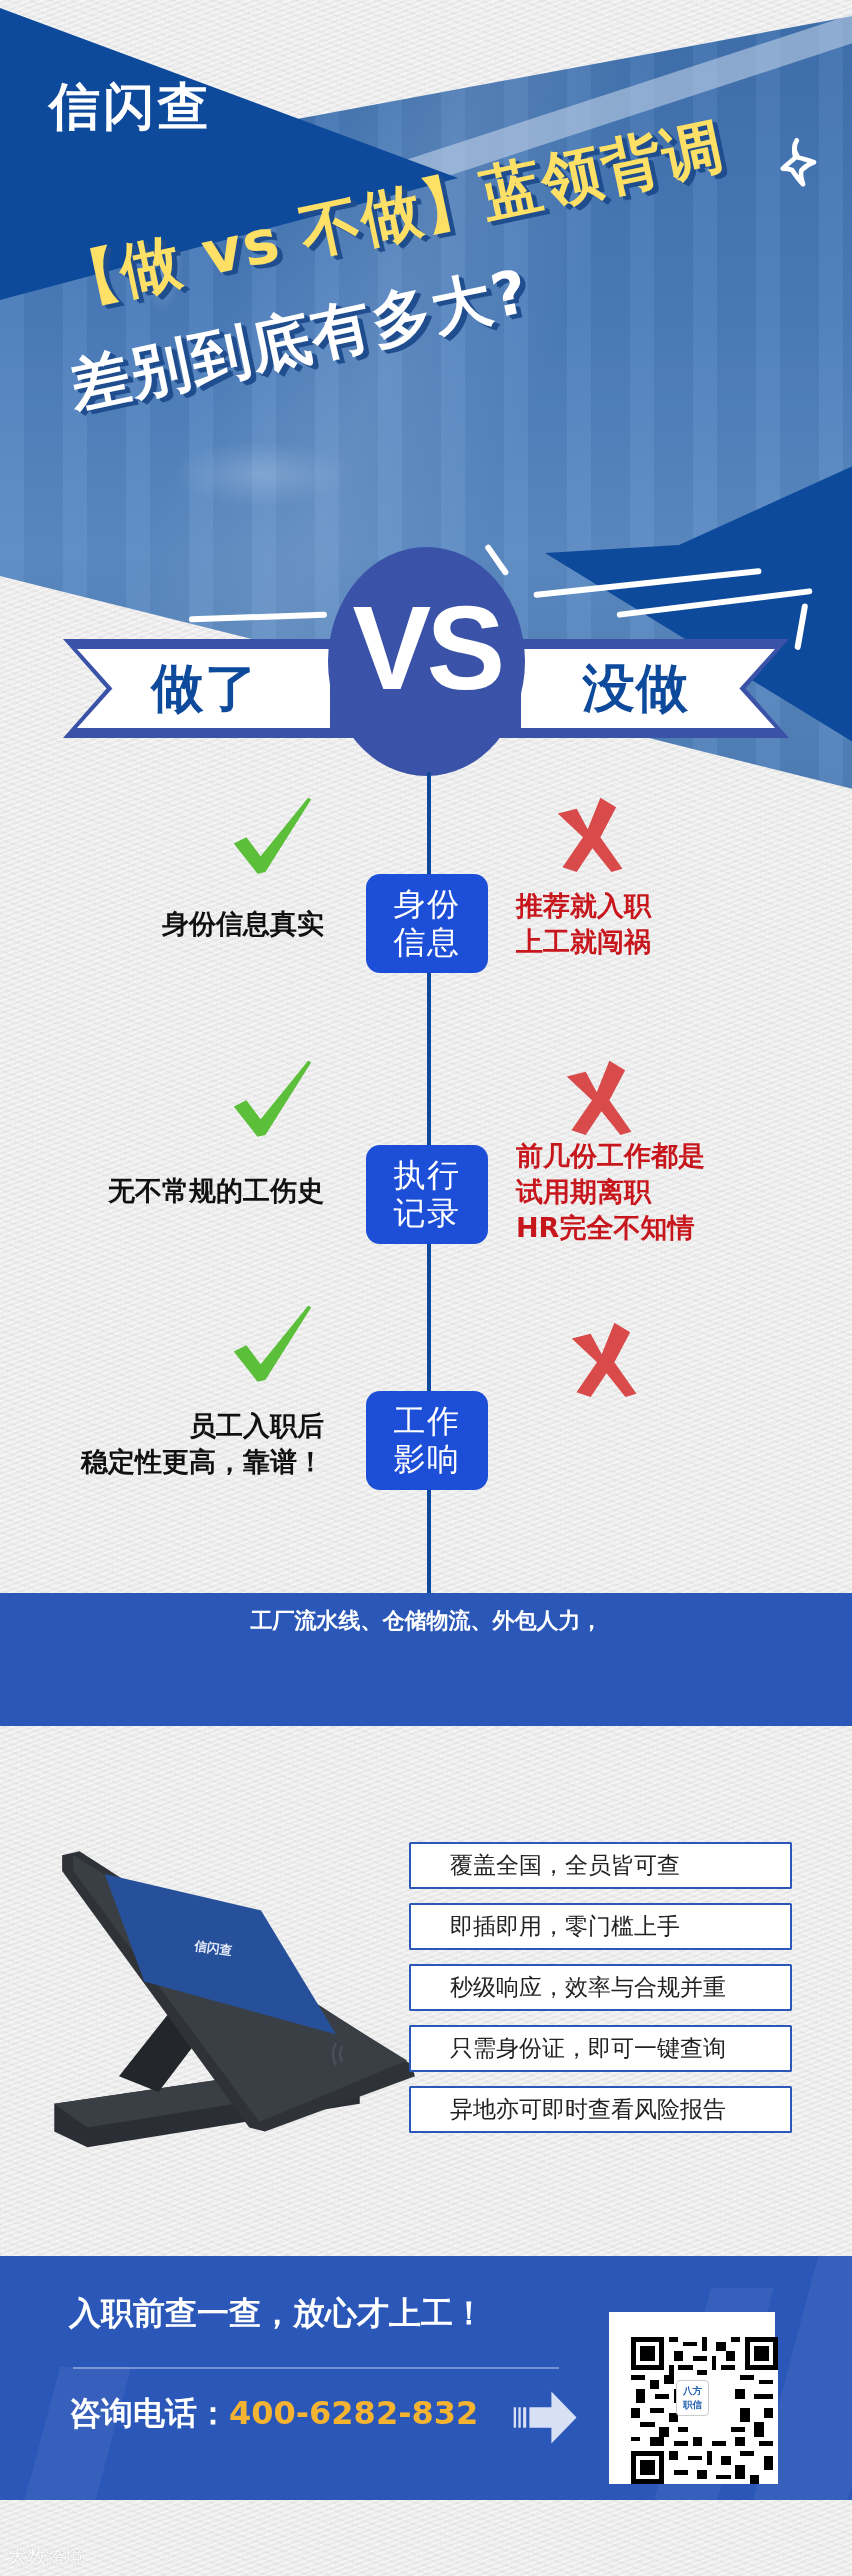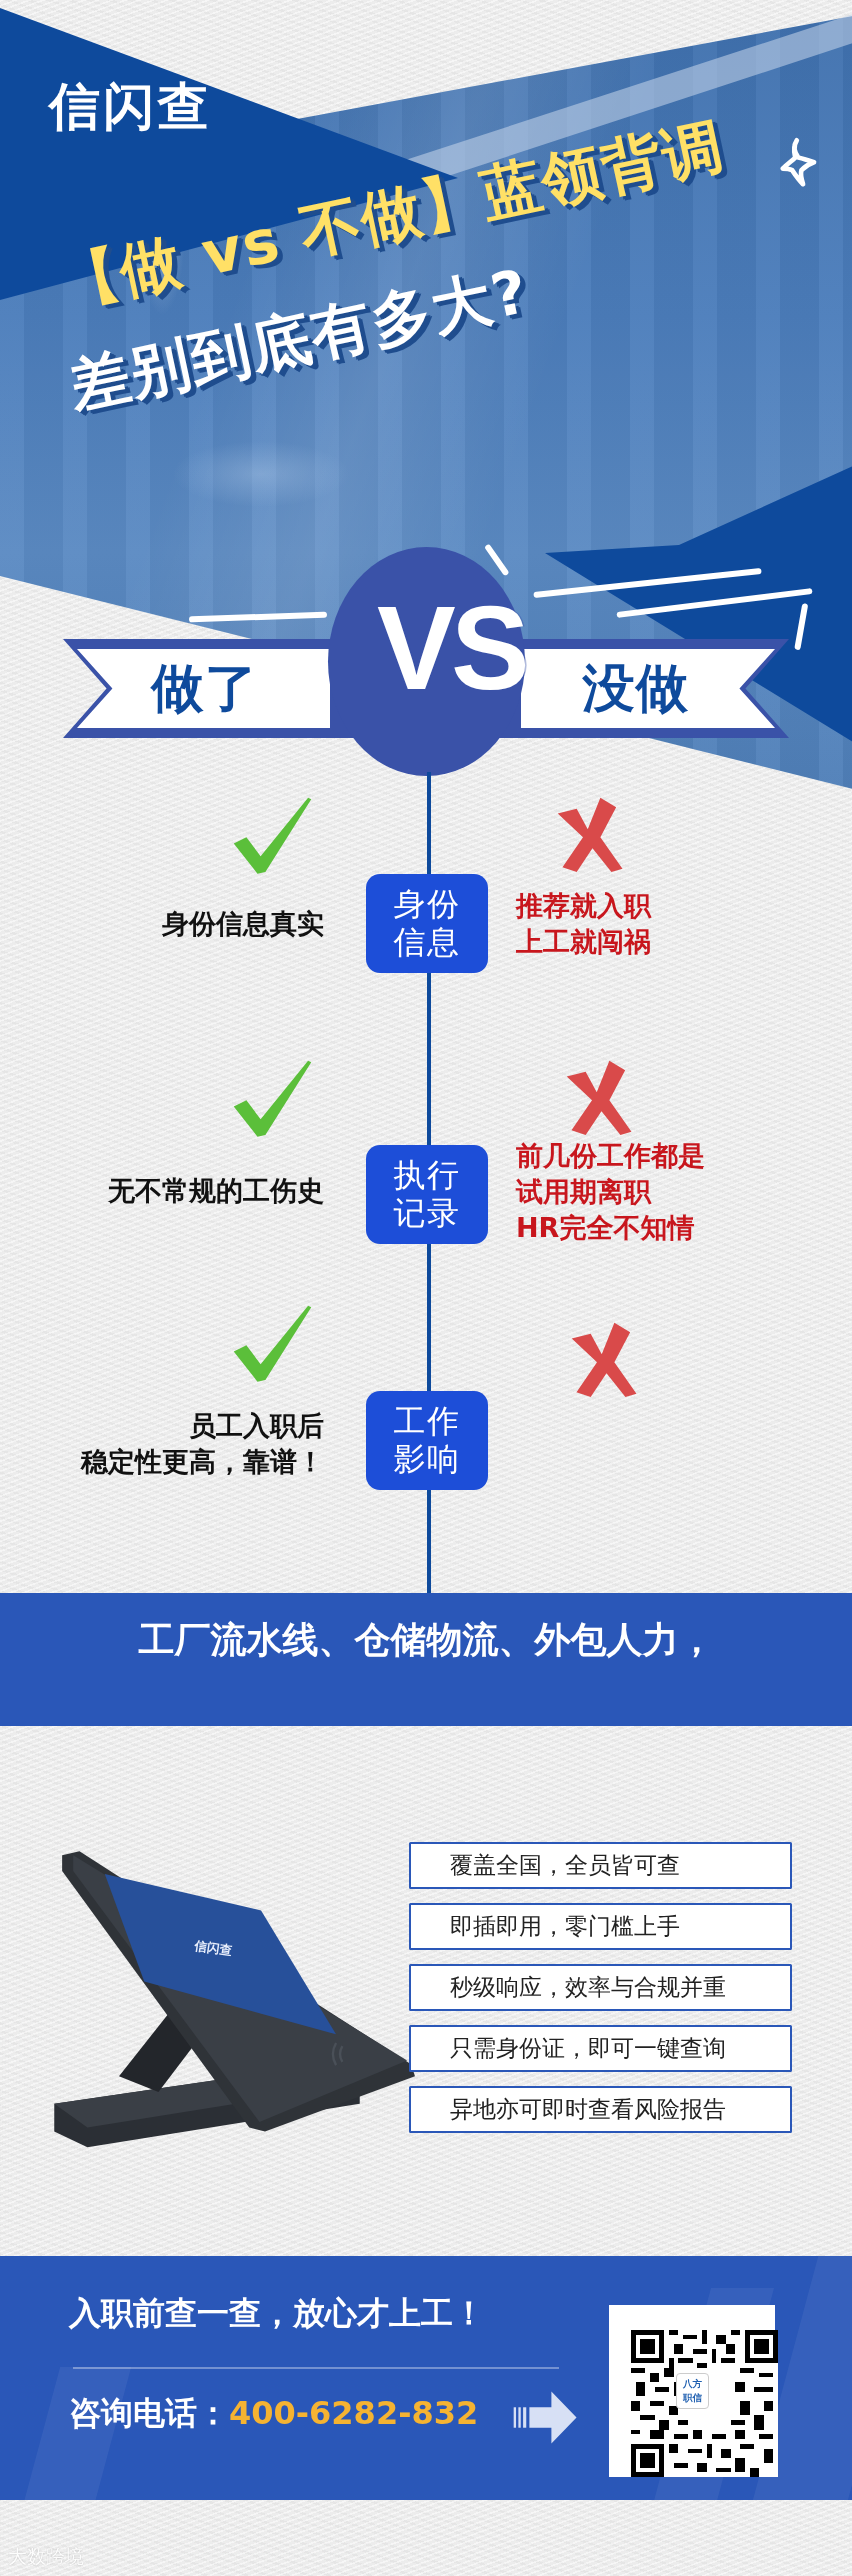--- a/index.html
+++ b/index.html
@@ -83,21 +83,21 @@
   }
   .banner-label {
     position:absolute; font-size:52px; font-weight:bold; color:#0e4a9c;
     text-align:center; letter-spacing:1.6px; line-height:79px;
   }
   .vs-circle {
     position:absolute; left:328px; top:547px; width:197px; height:229px;
     border-radius:50%; background:#3a52a8;
   }
   .vs-text {
-    position:absolute; left:328px; top:580px; width:197px; text-align:right;
+    position:absolute; left:328px; top:580px; width:197px; text-align:center;
     font-size:118px; font-weight:bold; color:#fff; letter-spacing:-4.7px;
     font-family:"Liberation Sans","DejaVu Sans",sans-serif;
     text-shadow:1.6px 0 0 rgba(58,82,168,0.4);
   }
   .swoosh { position:absolute; background:#fff; border-radius:3.2px; height:5.5px; }
 
   
   .timeline {
     position:absolute; left:427px; top:772px; width:4px; height:821px; background:#0e4a9c;
   }
@@ -114,22 +114,22 @@
     font-size:27px; font-weight:bold; color:#111; line-height:36px; white-space:nowrap;
   }
   .right-text {
     position:absolute; left:516px;
     font-size:27px; font-weight:bold; color:#c8161d; line-height:36px; white-space:nowrap;
   }
 
   
   .strip {
     position:absolute; left:0; top:1593px; width:853px; height:133px; background:#2a57b8;
-    color:#fff; font-size:36px; font-weight:bold; text-align:center; line-height:44px;
-    padding-top:25px;
+    color:#fff; font-size:22px; font-weight:bold; text-align:center; line-height:44px;
+    padding-top:6px;
   }
 
   
   .device { position:absolute; left:24px; top:1792px; width:411px; height:371px; }
   .feature {
     position:absolute; left:409px; width:383px; height:47px;
     border:2.4px solid #2a57b8; background:#fff; border-radius:1.6px;
     font-size:23px; color:#222; line-height:43px; padding-left:39px; white-space:nowrap;
   }
 
@@ -143,21 +143,21 @@
   .cta-line1 {
     position:absolute; left:69px; top:36px; font-size:32px; font-weight:bold; color:#fff; white-space:nowrap;
   }
   .cta-divider { position:absolute; left:73px; top:111px; width:486px; height:1.6px; background:rgba(255,255,255,0.35); }
   .cta-line2 {
     position:absolute; left:69px; top:136px; font-size:32px; font-weight:bold; color:#fff; white-space:nowrap;
   }
   .cta-phone { color:#f5b332; }
   .cta-arrow { position:absolute; left:512px; top:134px; width:67px; height:55px; }
   .qr {
-    position:absolute; left:609px; top:49px; width:166px; height:172px; background:#fff; padding:22px;
+    position:absolute; left:609px; top:56px; width:166px; height:172px; background:#fff; padding:22px;
   }
   .qr svg { width:147px; height:153px; }
   .qr-logo {
     position:absolute; left:67px; top:68px; width:33px; height:36px; background:#fff;
     border:0.8px solid #ccc; border-radius:4px;
     font-size:9.5px; color:#1f5fb0; font-weight:bold; text-align:center; line-height:14px; padding-top:3.2px;
   }
   .watermark {
     position:absolute; left:8px; top:2544px; font-size:19px; color:#fff;
     text-shadow:0 0 1.6px rgba(0,0,0,0.25); opacity:0.9; white-space:nowrap;

